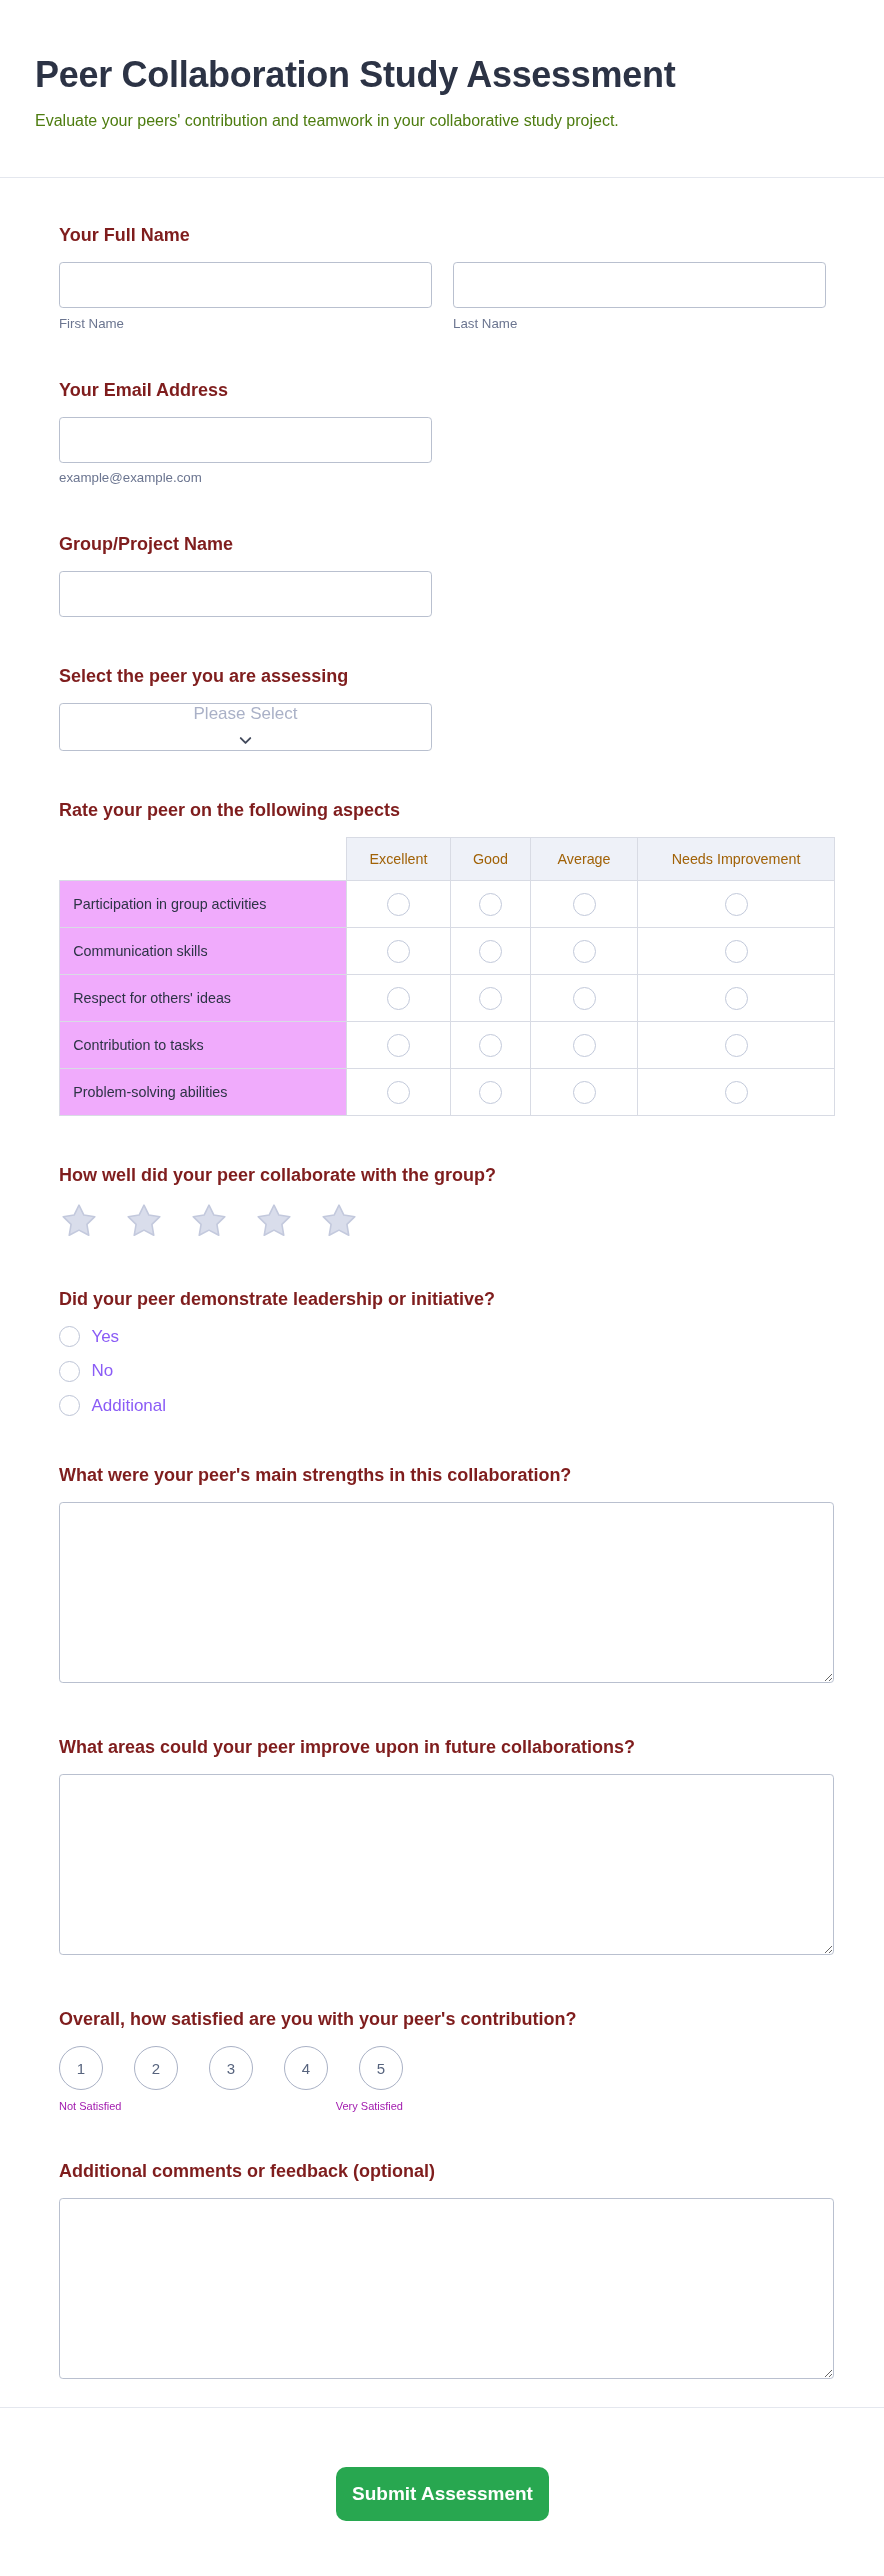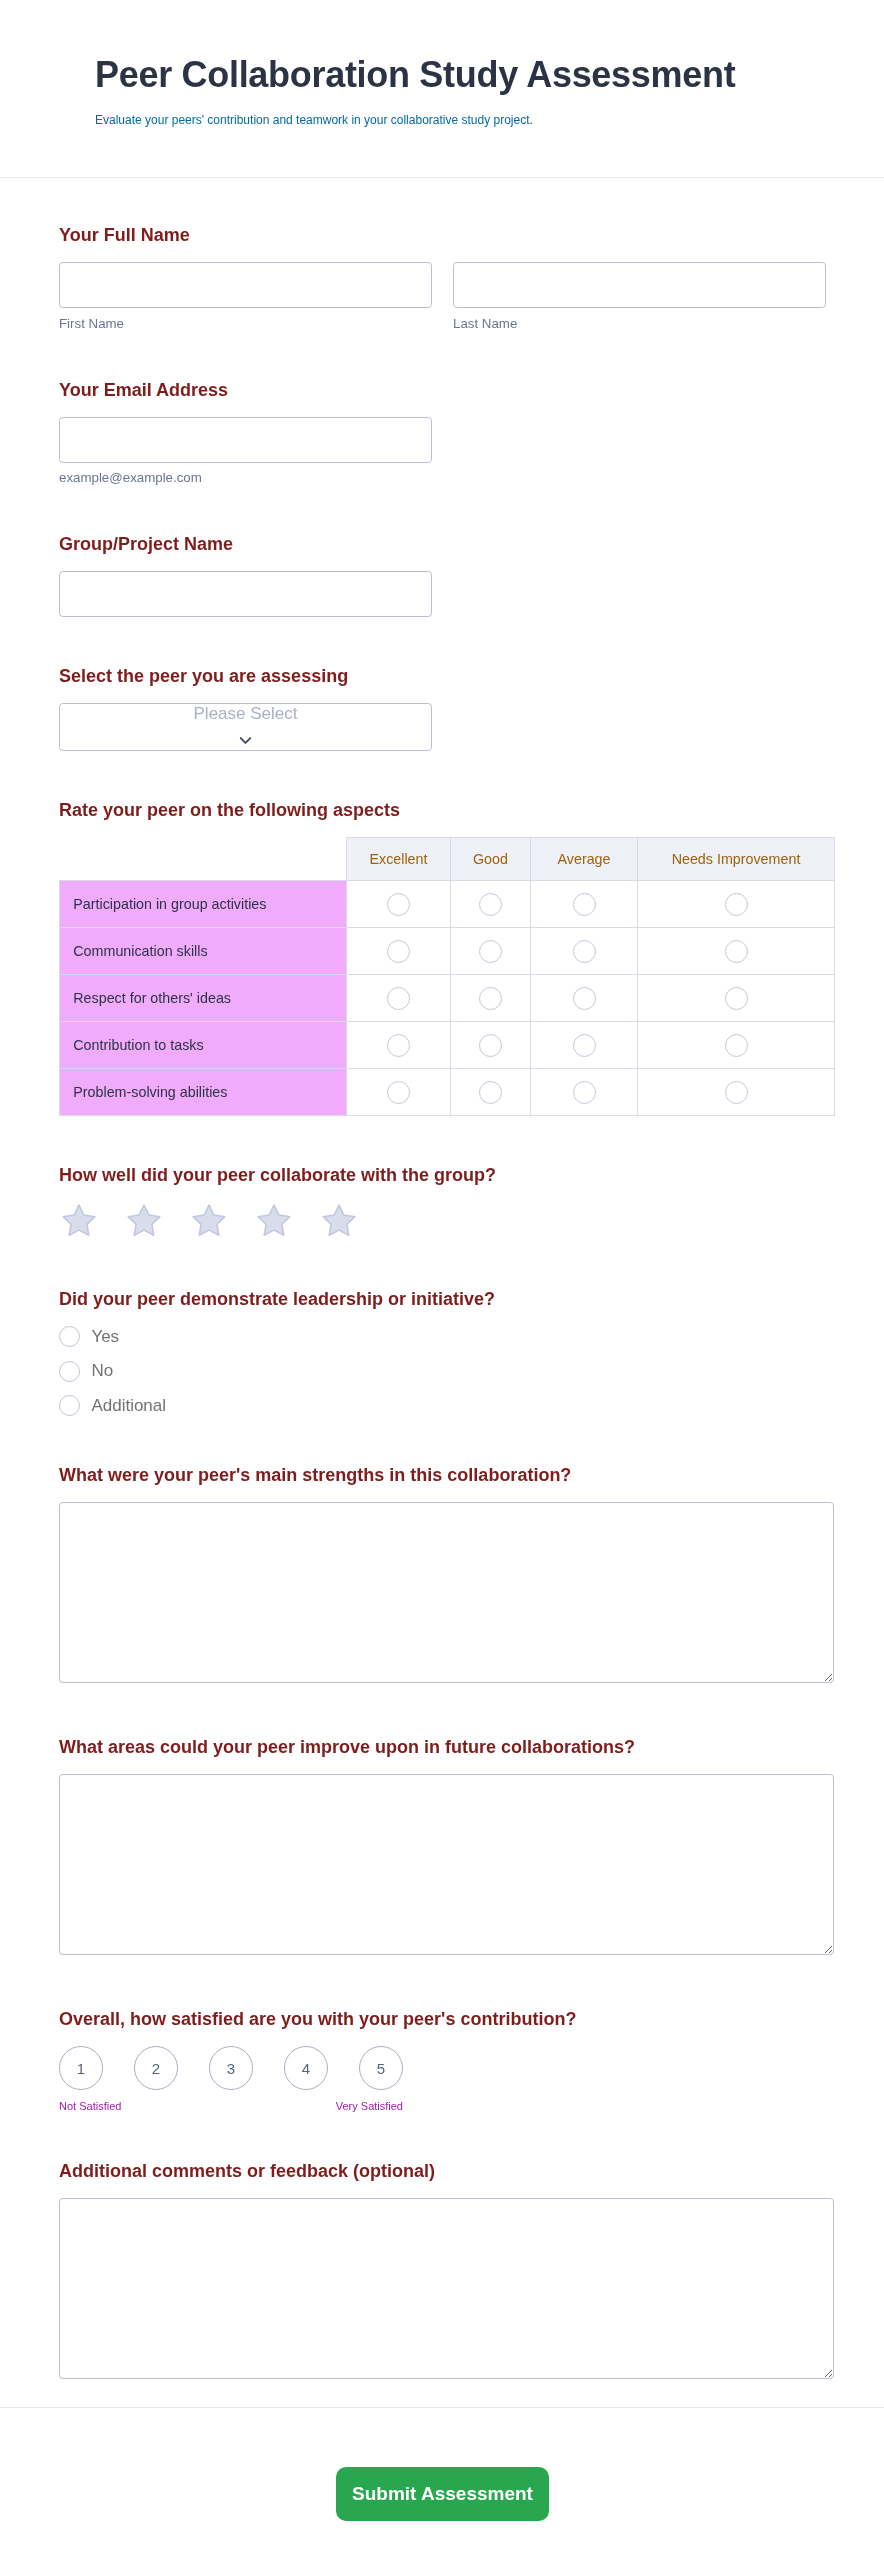--- a/index.html
+++ b/index.html
@@ -4,23 +4,23 @@
 <style>
   html, body { margin: 0; padding: 0; }
   body {
     width: 885px;
     background: #ffffff;
     font-family: "Liberation Sans", "DejaVu Sans", sans-serif;
     color: #2c3345;
   }
   .page { width: 885px; min-height: 2576px; background: #fff; }
 
-  .form-header { padding: 53px 59px 46px 59px; margin-left: 36px; }
+  .form-header { padding: 53px 59px 46px 35px; }
   .form-title { margin: 0; font-size: 36px; line-height: 44px; font-weight: 700; color: #2c3345; letter-spacing: -0.3px; }
-  .form-subtitle { margin: 13.3px 0 0 0; font-size: 12px; line-height: 21px; color: #0369a1; }
+  .form-subtitle { margin: 13.3px 0 0 0; font-size: 16px; line-height: 21px; color: #4d7c0f; }
 
   hr.divider { border: 0; border-top: 1px solid #e4e7ee; margin: 0; width: 100%; }
 
   .form-body { padding: 46px 59px 0 59px; }
   .question { margin-bottom: 48px; }
   .question.mb56 { margin-bottom: 53px; }
   .question.mb30 { margin-bottom: 28.5px; }
   .q-label { font-size: 18px; line-height: 23px; font-weight: 600; color: #7f1d1d; margin-bottom: 15px; }
 
   .text-input {
@@ -48,21 +48,21 @@
   .matrix tbody th.row-label { height: 46px; background: #f0abfc; font-size: 14.3px; font-weight: 400; color: #2c3345; text-align: left; padding: 0 13.3px; }
   .matrix td.radio-cell { height: 46px; background: #fff; text-align: center; vertical-align: middle; cursor: pointer; }
   .m-radio { display: inline-block; width: 23px; height: 23px; border: 1px solid #c2c9da; border-radius: 50%; background: #fff; vertical-align: middle; box-sizing: border-box; cursor: pointer; }
 
   .stars { display: flex; gap: 25px; }
   .star { width: 40px; height: 38px; cursor: pointer; }
 
   .radio-row { display: flex; align-items: center; gap: 11.4px; margin-bottom: 13.3px; cursor: pointer; }
   .radio-row:last-child { margin-bottom: 0; }
   .radio-circle { width: 21px; height: 21px; border: 1px solid #bdc4d6; border-radius: 50%; background: #fff; flex: none; box-sizing: border-box; }
-  .radio-label { font-size: 17px; color: #737373; }
+  .radio-label { font-size: 17px; color: #8b5cf6; }
 
   textarea.big-text {
     display: block; width: 775px; height: 181px; box-sizing: border-box;
     border: 1px solid #b9c0cf; border-radius: 3.8px; background: #fff;
     font: inherit; font-size: 16px; color: #2c3345; padding: 9.5px 11.4px; outline: none;
     resize: both;
   }
 
   .scale-circles { display: flex; gap: 31px; margin-top: 3.8px; }
   .scale-circle {

